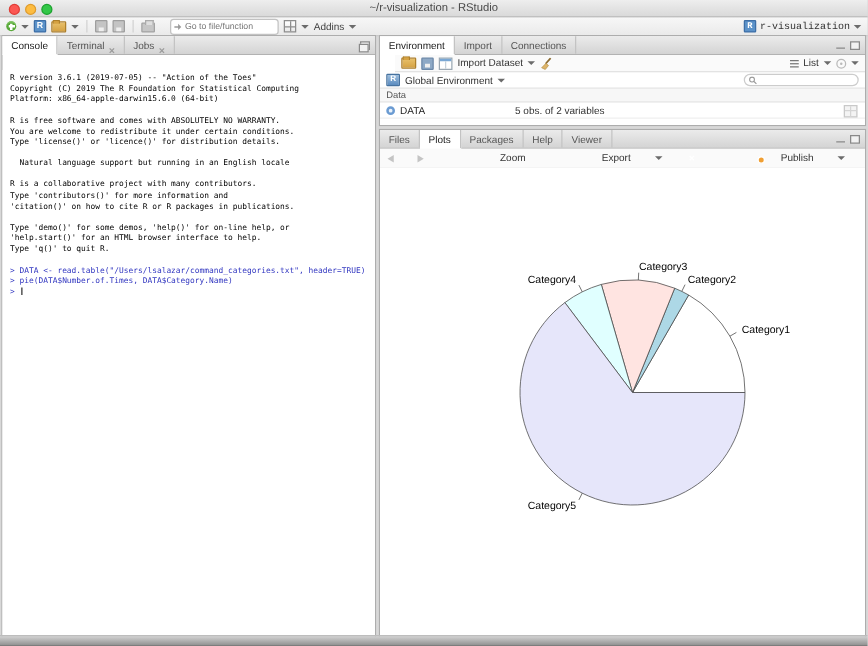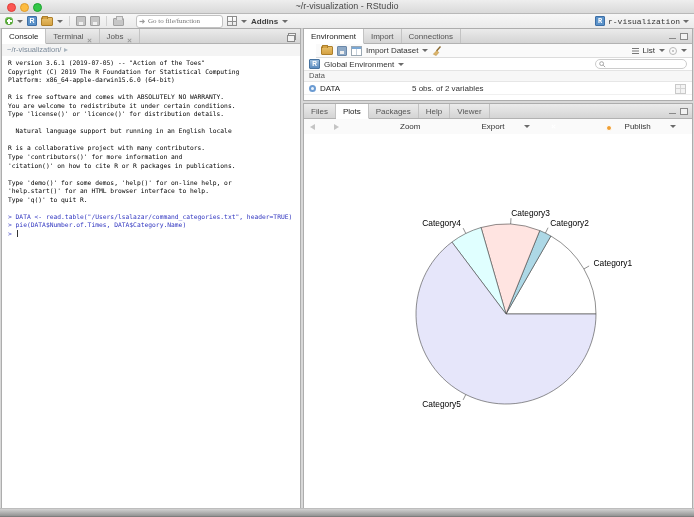--- a/index.html
+++ b/index.html
@@ -27,21 +27,21 @@
   .ic-folder::before{content:"";position:absolute;left:0;top:-2px;width:4px;height:2px;background:#d5a243;border:1px solid #ad7f2a;border-bottom:none;border-radius:1px 1px 0 0;}
   .ic-floppy{width:8px;height:8px;background:#c4c4c4;border:1px solid #9e9e9e;border-radius:1px;}
   .ic-floppy::after{content:"";position:absolute;left:1.5px;bottom:0.5px;width:4px;height:3px;background:#efefef;}
   .ic-floppy.blue{background:#8ea9c6;border-color:#6a87a8;}
   .ic-print{width:9px;height:6px;background:#c6c6c6;border:1px solid #a2a2a2;border-radius:1px;margin-top:2px;}
   .ic-print::before{content:"";position:absolute;left:1.5px;top:-3px;width:5px;height:3px;background:#dedede;border:1px solid #ababab;border-bottom:none;}
   .ic-grid{width:8px;height:8px;border:1px solid #8d8d8d;background:linear-gradient(#fff,#e8e8e8);}
   .ic-grid::before{content:"";position:absolute;left:3.5px;top:0;width:1px;height:8px;background:#8d8d8d;}
   .ic-grid::after{content:"";position:absolute;left:0;top:3.5px;width:8px;height:1px;background:#8d8d8d;}
   .gotowrap{position:relative;margin-left:8px;}
-  .gotoinput{width:72px;height:9px;font-family:Liberation Serif, serif;font-size:7px;color:#555;border:1px solid #c2c2c2;border-radius:3px;background:#fff;padding:1px 2px 1px 11px;outline:none;}
+  .gotoinput{width:72px;height:9px;font-family:Liberation Sans, sans-serif;font-size:7px;color:#555;border:1px solid #c2c2c2;border-radius:3px;background:#fff;padding:1px 2px 1px 11px;outline:none;}
   .gotoicon{position:absolute;left:3px;top:3px;}
   .spacer{flex:1;}
   .projectbtn{display:flex;align-items:center;gap:3px;font-size:8px;color:#333;font-family:Liberation Mono, monospace;}
 
   
   .pane{position:absolute;background:#fff;border:1px solid #adadad;box-sizing:border-box;}
   #console-pane{left:1px;top:28px;width:300px;height:482px;}
   #env-pane{left:303px;top:28px;width:390px;height:73px;}
   #plots-pane{left:303px;top:103px;width:390px;height:407px;}
 
@@ -125,21 +125,21 @@
     <span class="ic ic-print"></span>
     <span class="gotowrap">
       <input class="gotoinput" placeholder="Go to file/function" style="">
       <svg class="gotoicon" width="7" height="7" viewBox="0 0 7 7">
           <path d="M0.5 3.5 H5" stroke="#9a9a9a" stroke-width="1.2" fill="none"></path>
           <path d="M3.5 1 L6 3.5 L3.5 6 Z" fill="#9a9a9a"></path>
         </svg>
     </span>
     <span class="ic ic-grid"></span>
     <span class="caret"></span>
-    <span style="font-weight:bold;color:#3f3f3f;">Addins</span>
+    <span style="font-weight:normal;color:#3f3f3f;">Addins</span>
     <span class="caret"></span>
     <span class="spacer"></span>
     <span class="projectbtn">
       <span class="ic ic-cube">R</span>
       <span>r-visualization</span>
       <span class="caret"></span>
     </span>
   </div>
 
   <div class="pane" id="console-pane">
@@ -151,24 +151,20 @@
           <span>Terminal</span>
           <span class="xicon"></span>
         </div>
       <div class="tab">
           <span>Jobs</span>
           <span class="xicon"></span>
         </div>
       <div class="paneicons">
         <span class="ic-restore"></span>
       </div>
-    </div>
-    <div class="wdbar">
-      <span>~/r-visualization/</span>
-      <span class="wd-arrow"></span>
     </div>
     <div class="console-body" id="console-lines">
         <div class="cline">R version 3.6.1 (2019-07-05) -- "Action of the Toes"</div>
         <div class="cline">Copyright (C) 2019 The R Foundation for Statistical Computing</div>
         <div class="cline">Platform: x86_64-apple-darwin15.6.0 (64-bit)</div>
         <div class="cline"> </div>
         <div class="cline">R is free software and comes with ABSOLUTELY NO WARRANTY.</div>
         <div class="cline">You are welcome to redistribute it under certain conditions.</div>
         <div class="cline">Type 'license()' or 'licence()' for distribution details.</div>
         <div class="cline"> </div>

